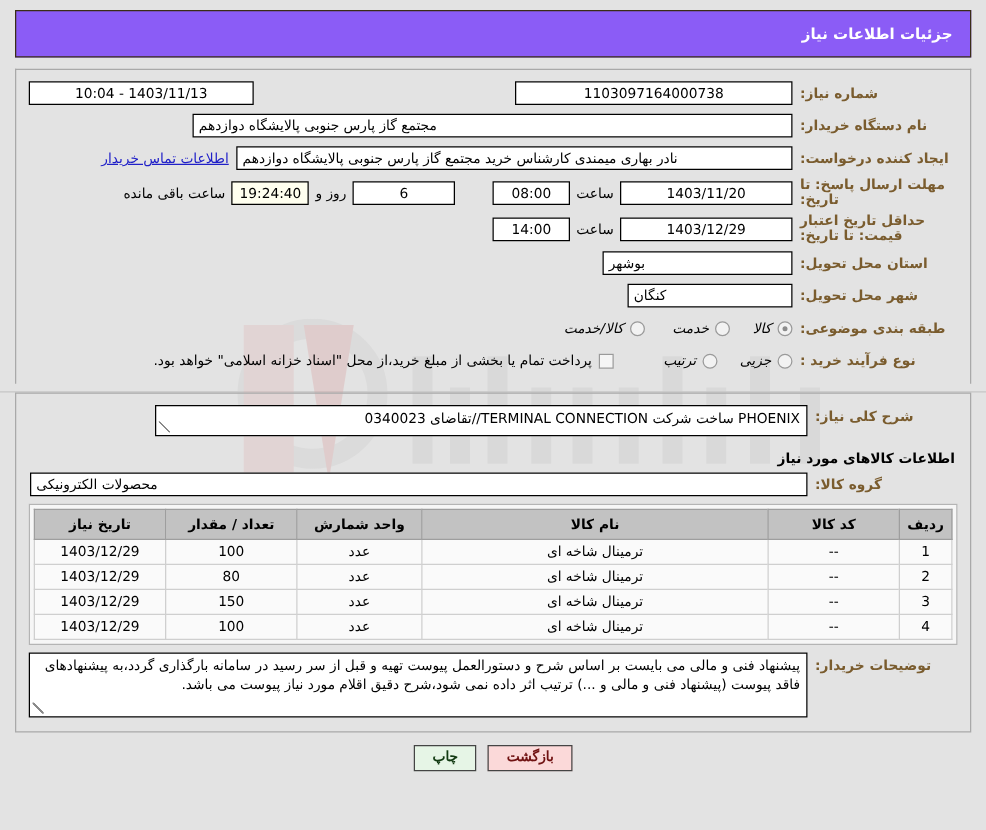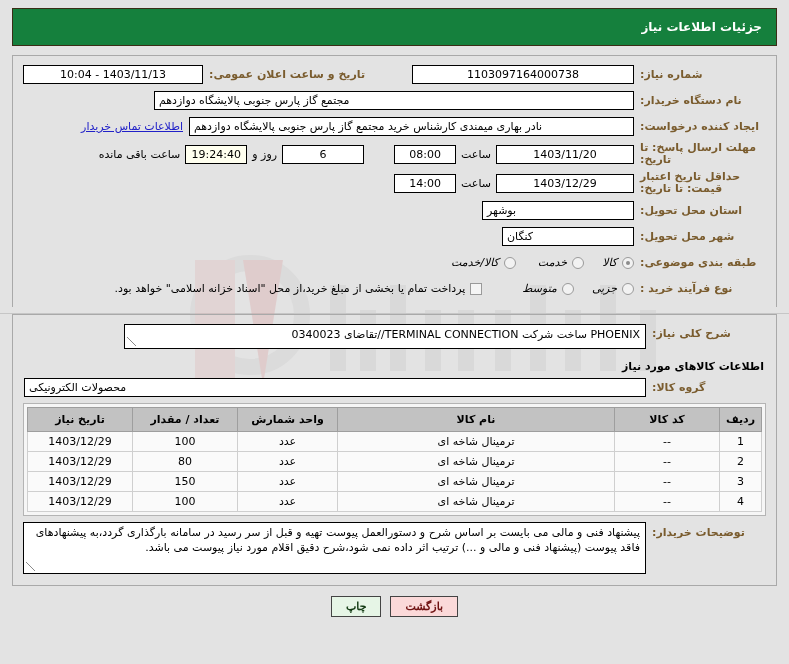--- a/index.html
+++ b/index.html
@@ -16,21 +16,21 @@
 
   
   .watermark {
     position: absolute; top: 255px; left: 0; width: 789px; height: 180px;
     pointer-events: none; z-index: 0; opacity: .35;
   }
 
   
   .hdr-wrap { padding: 8px 12px 0 12px; }
   .hdr {
-    background: #15803d;
+    background: #8b5cf6;
     border: 1px solid #3a2d16;
     height: 38px;
     display: flex; align-items: center; justify-content: flex-start;
     padding: 0 14px;
   }
   .hdr-title { color: #ffffff; font-size: 12px; font-weight: bold; letter-spacing: .2px;}
 
   
   .frame {
     position: relative; z-index: 2;
@@ -145,21 +145,20 @@
       <div class="hdr-title">جزئیات اطلاعات نیاز</div>
     </div>
   </div>
 
   <div class="frame">
 
     <div class="row">
       <div class="lbl w130">شماره نیاز:</div>
       <div class="fld" style="width:222px">1103097164000738</div>
       <div style="flex:1"></div>
-      <div class="lbl">تاریخ و ساعت اعلان عمومی:</div>
       <div class="fld" style="width:180px">1403/11/13 - 10:04</div>
     </div>
 
     <div class="row">
       <div class="lbl w130">نام دستگاه خریدار:</div>
       <div class="fld rtl-right" style="width:480px">مجتمع گاز پارس جنوبی  پالایشگاه دوازدهم</div>
     </div>
 
     <div class="row">
       <div class="lbl w130">ایجاد کننده درخواست:</div>
@@ -213,21 +212,21 @@
     </div>
 
     <div class="row" style="margin-bottom:2px">
       <div class="lbl w130">نوع فرآیند خرید :</div>
       <div class="radio-grp" style="margin-left:18px">
         <span class="radio"></span>
         <span>جزیی</span>
       </div>
       <div class="radio-grp">
         <span class="radio"></span>
-        <span>متوسط</span>
+        <span>ترتیب</span>
       </div>
       <div style="width:18px"></div>
       <span class="chk"></span>
       <span class="plain">پرداخت تمام یا بخشی از مبلغ خرید،از محل "اسناد خزانه اسلامی" خواهد بود.</span>
     </div>
 
   </div>
 
   <div class="sep"></div>
 

